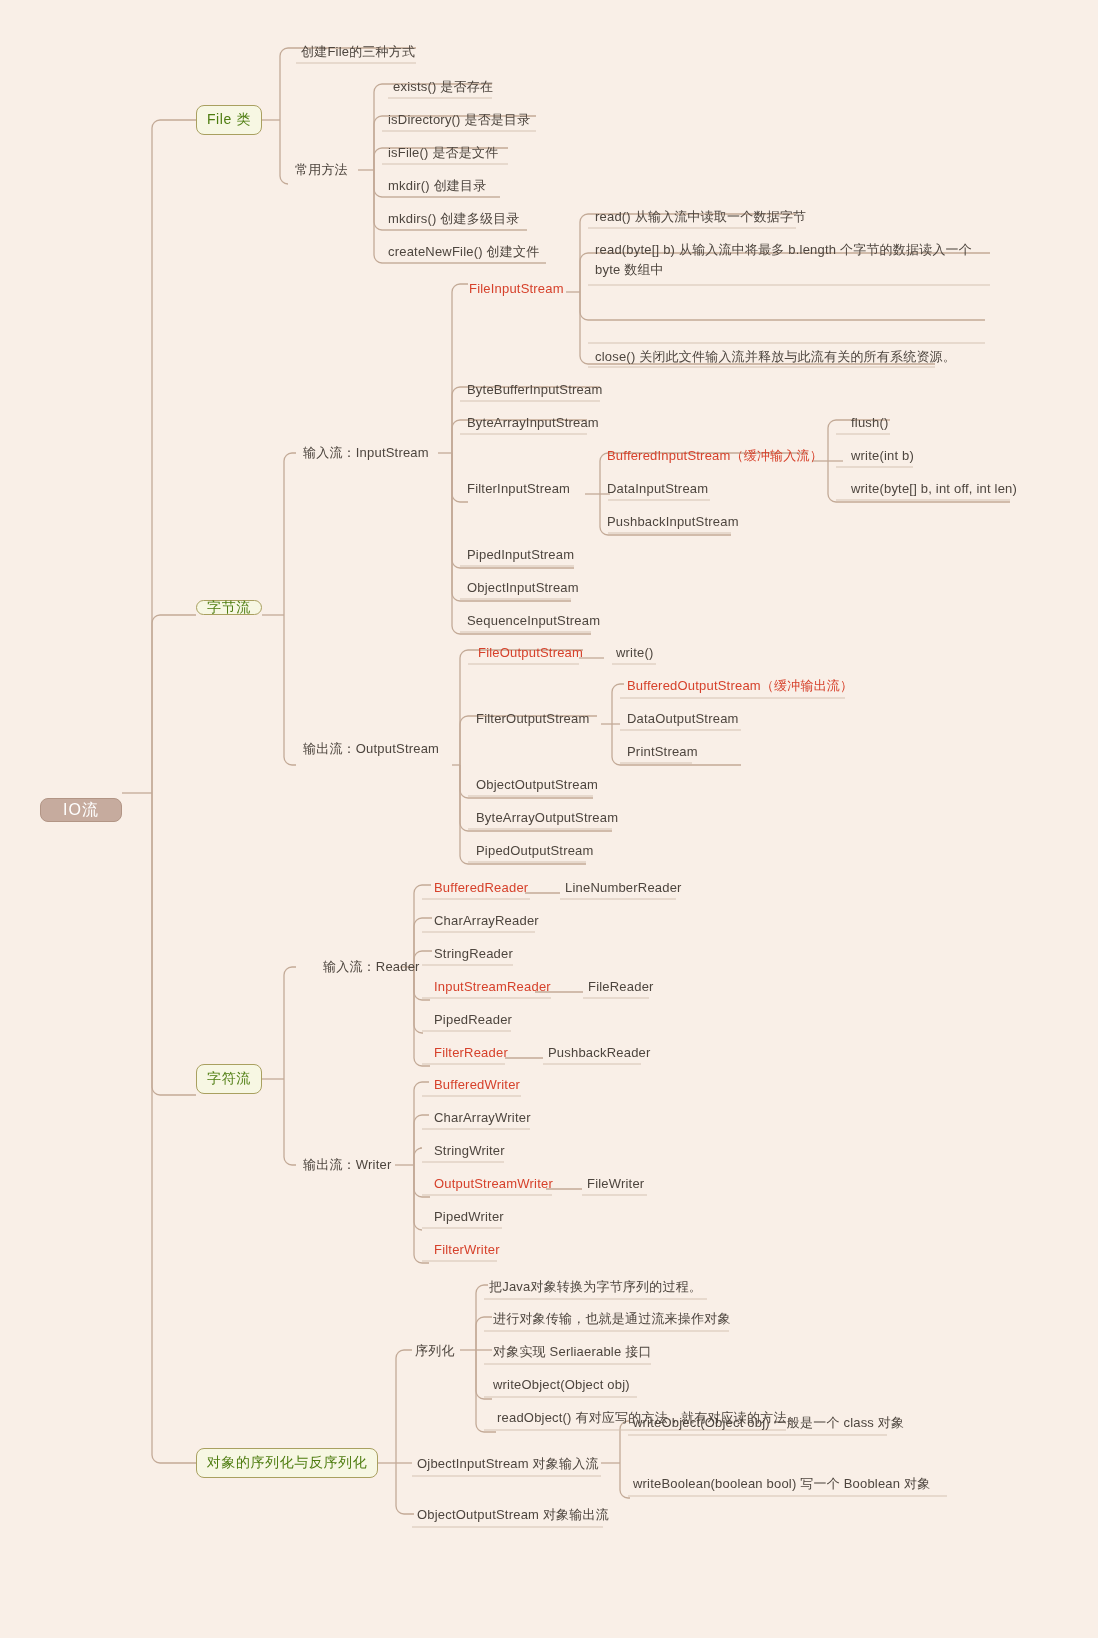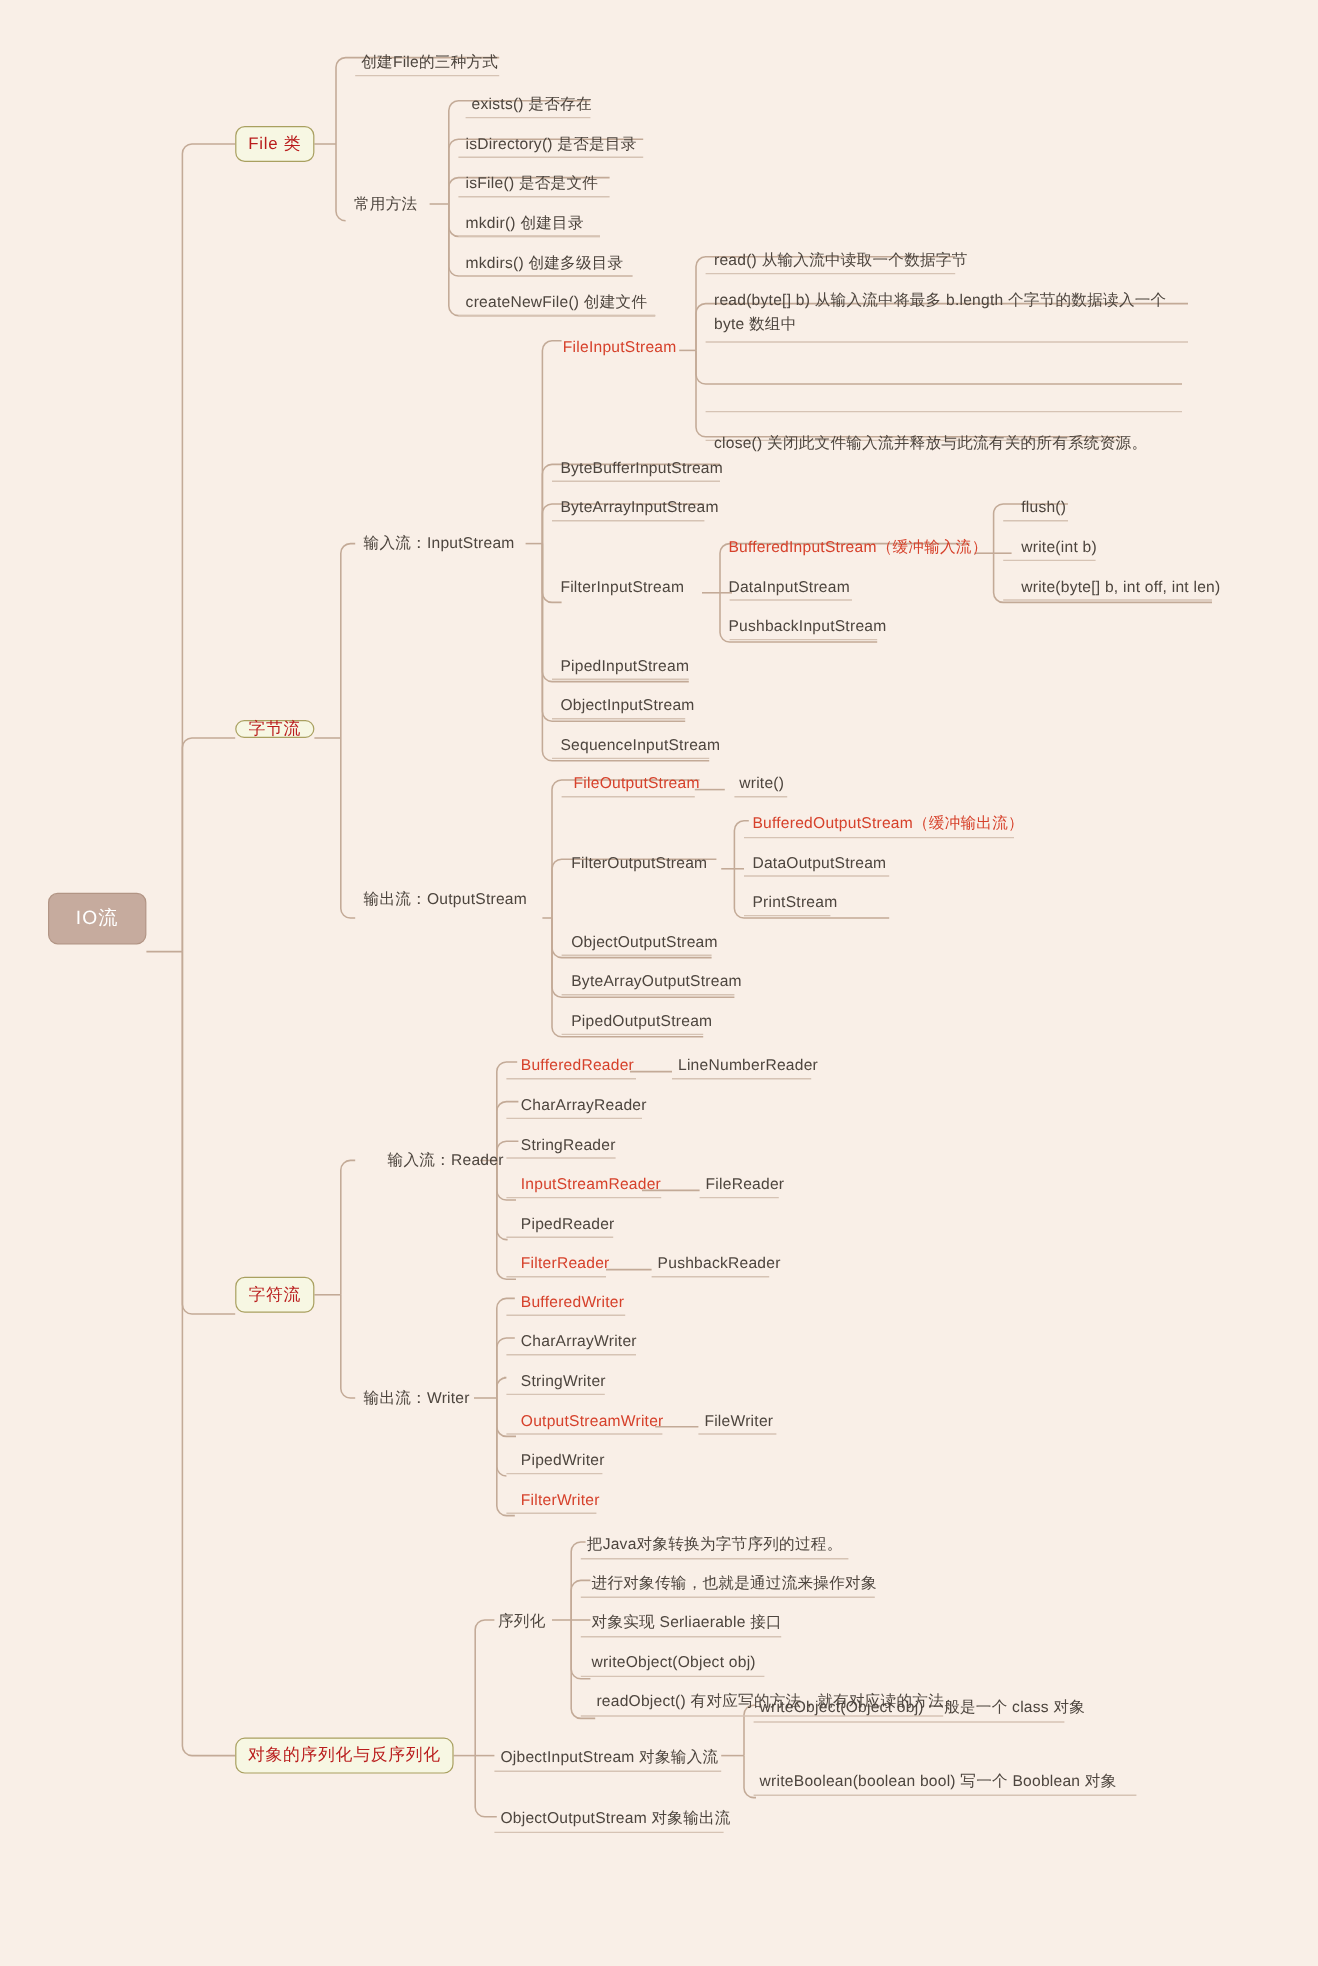--- a/index.html
+++ b/index.html
@@ -46,21 +46,21 @@
     white-space: normal;
     line-height: 1.55;
   }
   
   .pill {
     position: absolute;
     border: 1px solid #a9a060;
     background: #f7f7e3;
     border-radius: 8px;
     font-size: 14px;
-    color: #b91c1c;
+    color: #4d7c0f;
     display: flex;
     align-items: center;
     justify-content: center;
     letter-spacing: .6px;
     box-sizing: border-box;
   }
   
   .root {
     position: absolute;
     background: #c6ab9e;
@@ -249,21 +249,21 @@
       <line x1="484" y1="1397" x2="637" y2="1397"></line>
       <line x1="484" y1="1430" x2="786" y2="1430"></line>
 
       <line x1="412" y1="1476" x2="601" y2="1476"></line>
       <line x1="628" y1="1435" x2="887" y2="1435"></line>
       <line x1="628" y1="1496" x2="947" y2="1496"></line>
       <line x1="412" y1="1527" x2="603" y2="1527"></line>
     </g>
   </svg>
 
-  <div class="root" style="left:40px; top:744px; width:82px; height:43px;">IO流</div>
+  <div class="root" style="left:40px; top:798px; width:82px; height:24px;">IO流</div>
 
   <div class="pill" style="left:196px; top:105px; width:66px; height:30px;">File 类</div>
 
   <div class="node leaf" style="left:298px; top:41px;">创建File的三种方式</div>
   <div class="node leaf" style="left:292px; top:159px;">常用方法</div>
 
   <div class="node leaf" style="left:390px; top:76px;">exists() 是否存在</div>
   <div class="node leaf" style="left:385px; top:109px;">isDirectory() 是否是目录</div>
   <div class="node leaf" style="left:385px; top:142px;">isFile() 是否是文件</div>
   <div class="node leaf" style="left:385px; top:175px;">mkdir() 创建目录</div>
@@ -272,21 +272,21 @@
 
   <div class="pill" style="left:196px; top:600px; width:66px; height:15px;">字节流</div>
 
   <div class="node leaf" style="left:300px; top:442px;">输入流：InputStream</div>
   <div class="node leaf" style="left:300px; top:738px;">输出流：OutputStream</div>
 
   <div class="node leaf red" style="left:466px; top:278px;">FileInputStream</div>
 
   <div class="node leaf" style="left:592px; top:206px;">read() 从输入流中读取一个数据字节</div>
   <div class="node leaf wrap" style="left:592px; top:238px; width:400px;">read(byte[] b) 从输入流中将最多 b.length 个字节的数据读入一个 byte 数组中</div>
-  <div class="node leaf" style="left:592px; top:346px;margin-top:12px;">close() 关闭此文件输入流并释放与此流有关的所有系统资源。</div>
+  <div class="node leaf" style="left:592px; top:346px;">close() 关闭此文件输入流并释放与此流有关的所有系统资源。</div>
 
   <div class="node leaf" style="left:464px; top:379px;">ByteBufferInputStream</div>
   <div class="node leaf" style="left:464px; top:412px;">ByteArrayInputStream</div>
   <div class="node leaf" style="left:464px; top:478px;">FilterInputStream</div>
 
   <div class="node leaf red" style="left:604px; top:445px;">BufferedInputStream（缓冲输入流）</div>
   <div class="node leaf" style="left:604px; top:478px;">DataInputStream</div>
   <div class="node leaf" style="left:604px; top:511px;">PushbackInputStream</div>
 
   <div class="node leaf" style="left:848px; top:412px;">flush()</div>

